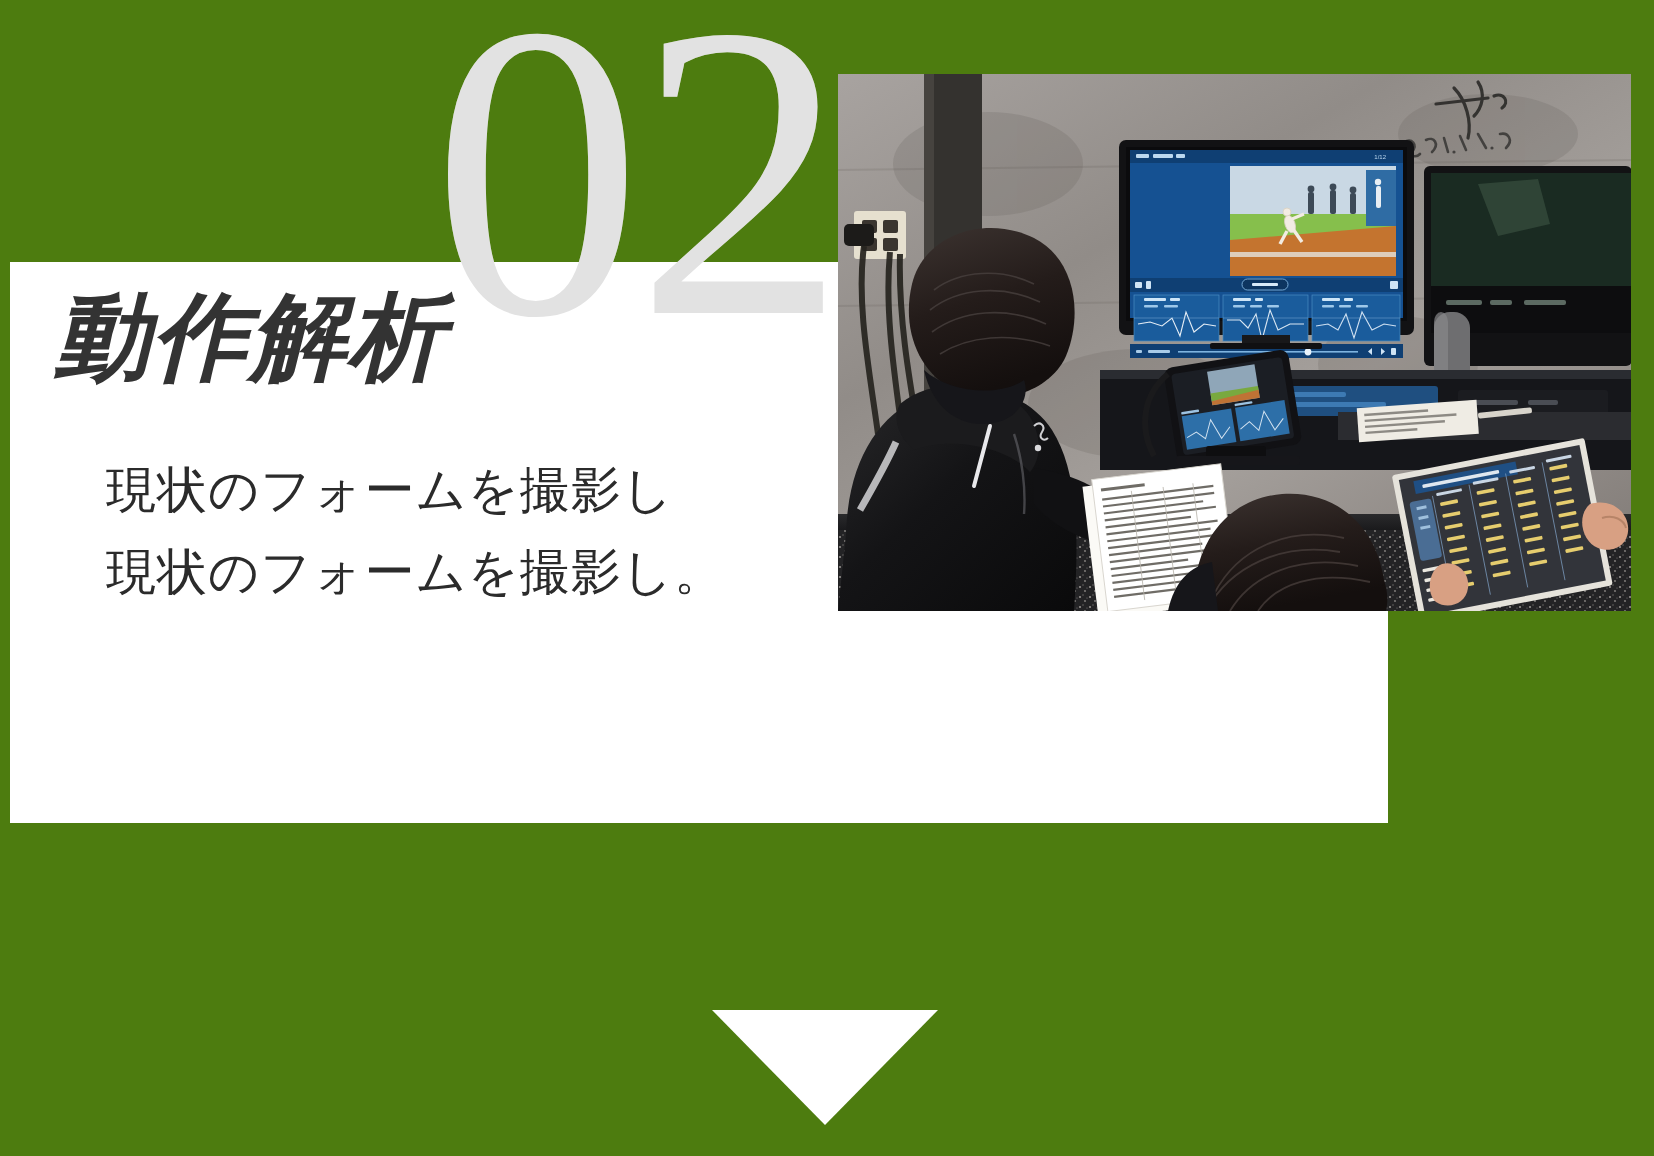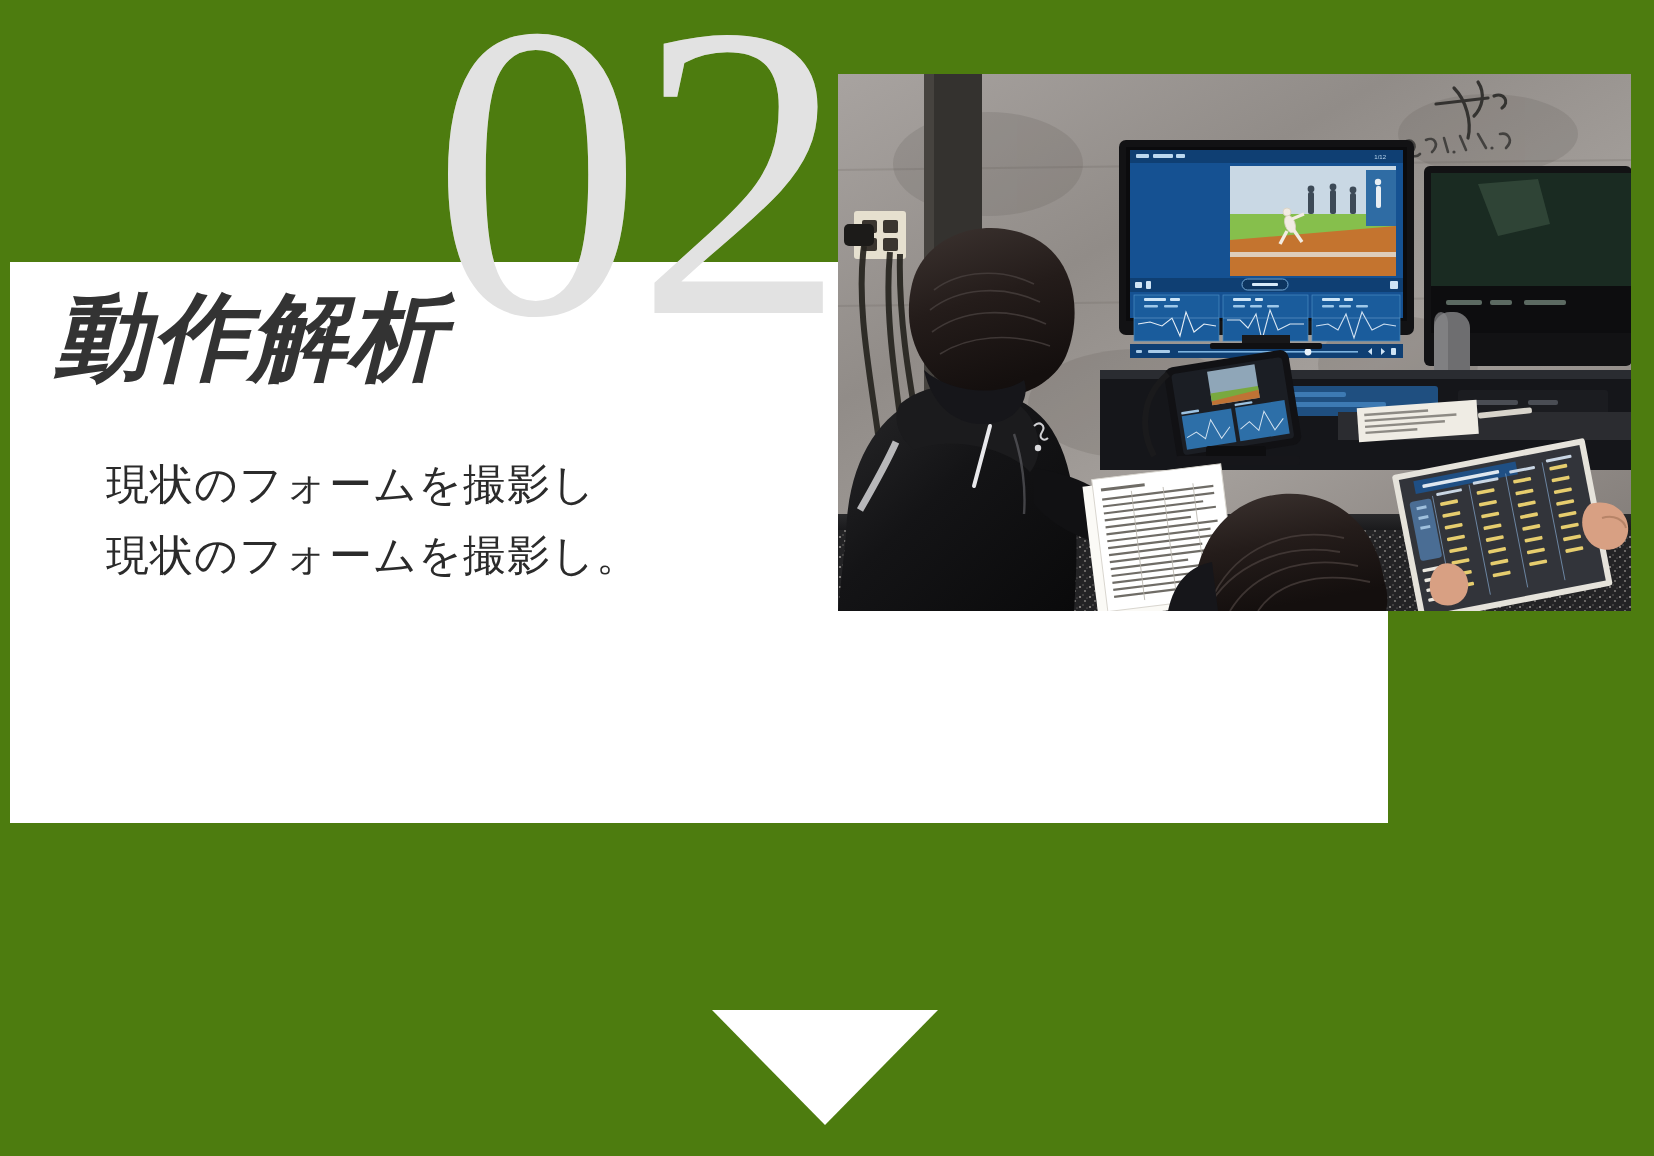--- a/index.html
+++ b/index.html
@@ -50,22 +50,22 @@
     font-weight: 700;
     color: #333333;
     letter-spacing: 2px;
     white-space: nowrap;
     font-style: italic;
   }
   .card-body {
     position: absolute;
     left: 96px;
     top: 187px;
-    font-family: Liberation Sans, sans-serif;
-    font-size: 43px;
+    font-family: Liberation Serif, serif;
+    font-size: 50px;
     line-height: 1.64;
     color: #2b2b2b;
     letter-spacing: 1px;
   }
   .card-body div { white-space: nowrap; }
 
   
   .bignum-over {
     position: absolute;
     left: 422px;

